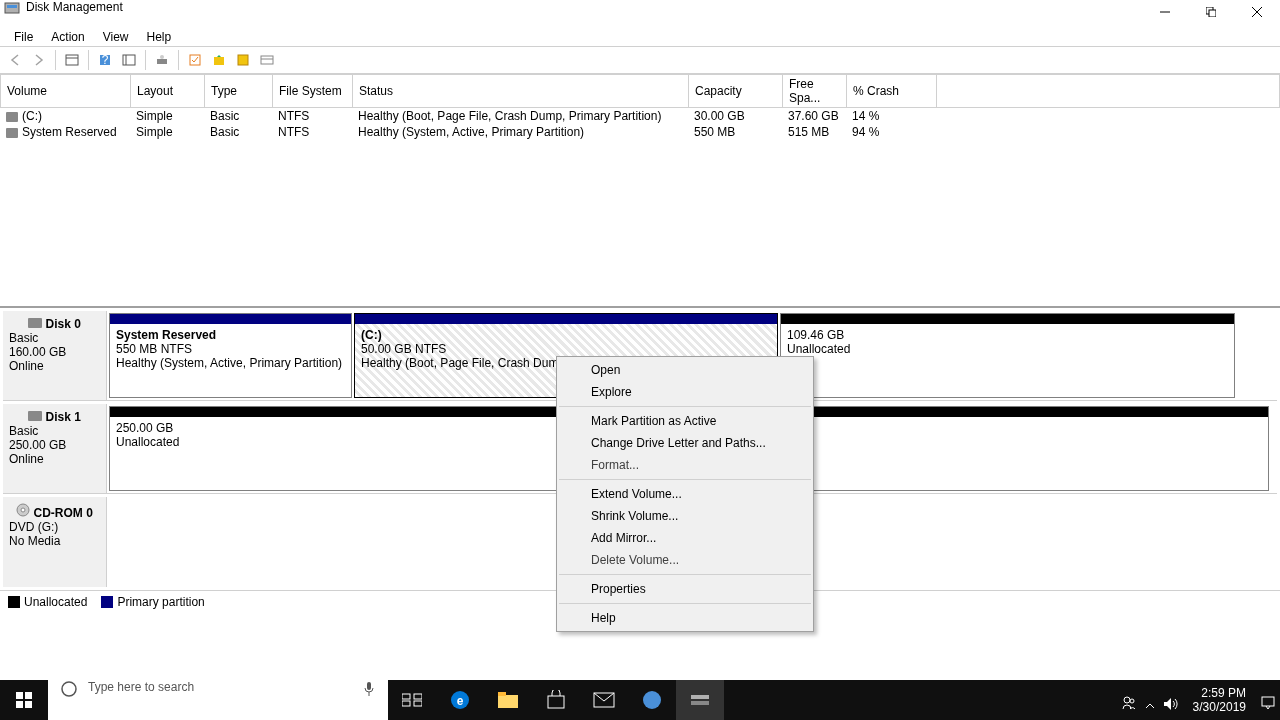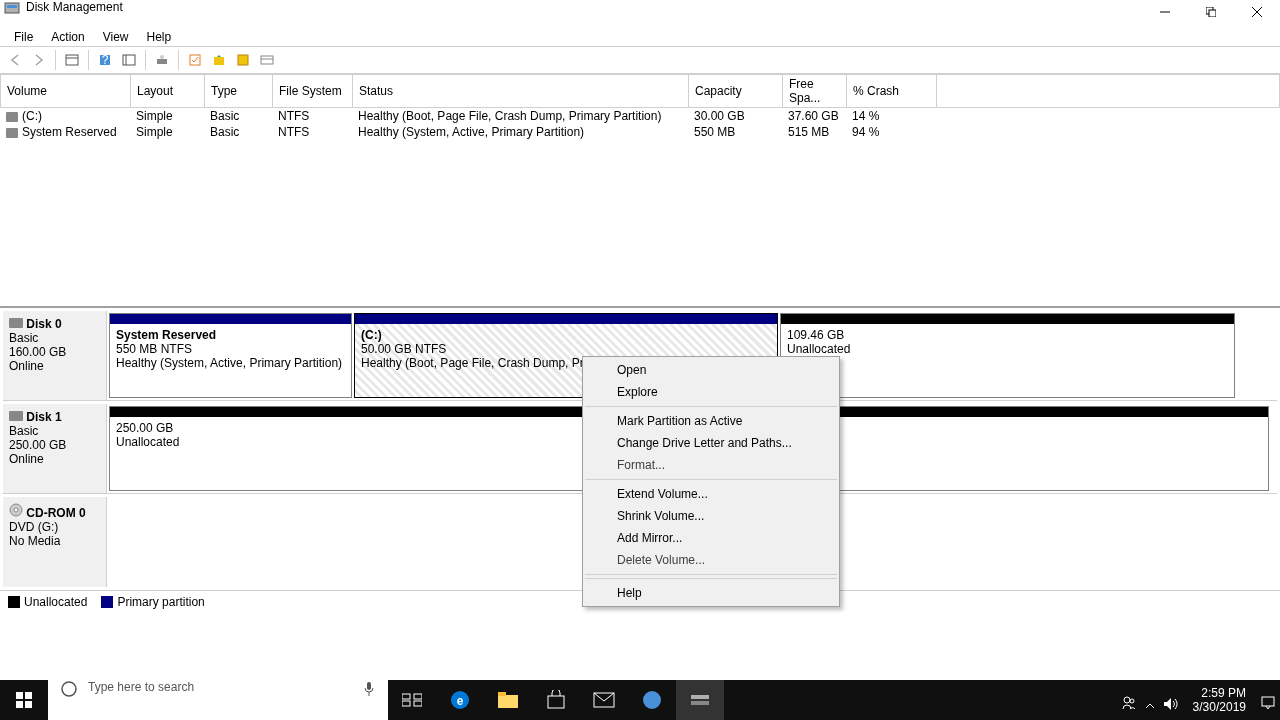--- a/index.html
+++ b/index.html
@@ -21,34 +21,34 @@
 .volume-list table { width: 100%; border-collapse: collapse; table-layout: fixed; }
 .volume-list th { text-align: left; font-weight: normal; background: #fff; border: 1px solid #d0d0d0; padding: 2px 6px; height: 20px; }
 .volume-list td { padding: 1px 6px; white-space: nowrap; overflow: hidden; }
 .volume-list .vol-icon { display:inline-block; width:12px; height:10px; background:#888; margin-right:4px; border-radius:1px; vertical-align: middle;}
 .volume-area { height: 198px; overflow: hidden; }
 
 .graphical { border-top: 1px solid #a0a0a0; }
 .disk-row { display: flex; border-bottom: 1px solid #d0d0d0; min-height: 90px; margin: 3px; background:#fff;}
 .disk-row:last-child { border-bottom: none;}
 .disk-info { width: 104px; border-right: 1px solid #d0d0d0; padding: 6px 6px; background:#f0f0f0; }
-.disk-info .dname { font-weight: bold; }
+.disk-info .dname { font-weight: bold; text-align: center; }
 .disk-layout { flex: 1; padding: 1px; display: flex; }
 .part { border: 1px solid #808080; margin: 1px; display: flex; flex-direction: column; position: relative; background:#fff;}
 .part .topbar { height: 10px; }
 .part .body { padding: 4px 6px; flex: 1; }
 .part.selected { border: 1px solid #000; }
 .part.selected .body { background: repeating-linear-gradient(45deg, #fff, #fff 3px, #e8e8e8 3px, #e8e8e8 6px); }
 .bar-primary { background: #000080; }
 .bar-unalloc { background: #000; }
 
 .legend { height: 22px; border-top: 1px solid #d0d0d0; display: flex; align-items: center; padding-left: 8px; gap: 14px;}
 .legend .swatch { width: 12px; height: 12px; display: inline-block; margin-right: 4px; vertical-align: middle;}
 
-.context-menu { position: absolute; left: 582px; top: 356px; width: 258px; background: #f0f0f0; border: 1px solid #a0a0a0; box-shadow: 3px 3px 4px rgba(0,0,0,.25); padding: 2px 0; z-index: 100;}
+.context-menu { position: absolute; left: 556px; top: 356px; width: 258px; background: #f0f0f0; border: 1px solid #a0a0a0; box-shadow: 3px 3px 4px rgba(0,0,0,.25); padding: 2px 0; z-index: 100;}
 .context-menu .cm-item { padding: 4px 12px 4px 34px; }
 .context-menu .cm-item.disabled { color: #404040; }
 .context-menu .cm-sep { height: 1px; background: #d0d0d0; margin: 3px 2px; }
 
 .taskbar { position: absolute; bottom: 0; left: 0; right: 0; height: 40px; background: #101010; display: flex; align-items: center; color: #fff;}
 .taskbar .start { width: 48px; height: 40px; display: flex; align-items: center; justify-content: center; }
 .taskbar .search { flex: 0 0 340px; height: 40px; background: #fff; color: #666; display: flex; align-items: flex-start; padding-left: 12px; gap: 10px;}
 .taskbar .tb-icon { width: 48px; height: 40px; display:flex; align-items:center; justify-content:center;}
 .taskbar .tb-icon.active { background:#333;}
 .taskbar .tray { margin-left: auto; display: flex; align-items: flex-end; padding-right: 4px; gap: 8px; font-size: 11px;}
@@ -307,20 +307,21 @@
     <div class="cm-sep"></div>
     <div class="cm-item">Mark Partition as Active</div>
     <div class="cm-item">Change Drive Letter and Paths...</div>
     <div class="cm-item disabled">Format...</div>
     <div class="cm-sep"></div>
     <div class="cm-item">Extend Volume...</div>
     <div class="cm-item">Shrink Volume...</div>
     <div class="cm-item">Add Mirror...</div>
     <div class="cm-item disabled">Delete Volume...</div>
     <div class="cm-sep"></div>
+    <div class="cm-item">Properties</div>
     <div class="cm-sep"></div>
     <div class="cm-item">Help</div>
   </div>
 
 <div class="taskbar">
   <div class="start">
     <svg width="16" height="16">
         <rect x="0" y="0" width="7" height="7" fill="#fff"></rect>
         <rect x="9" y="0" width="7" height="7" fill="#fff"></rect>
         <rect x="0" y="9" width="7" height="7" fill="#fff"></rect>

